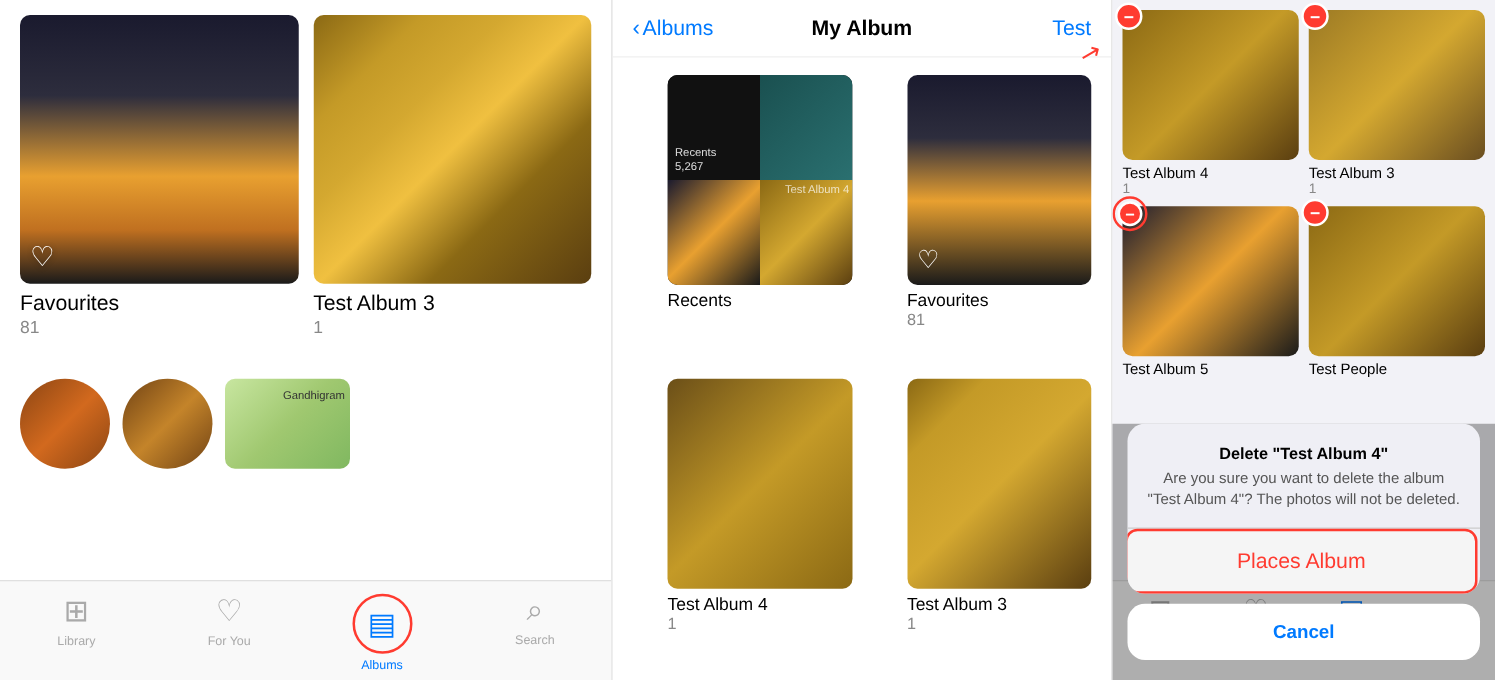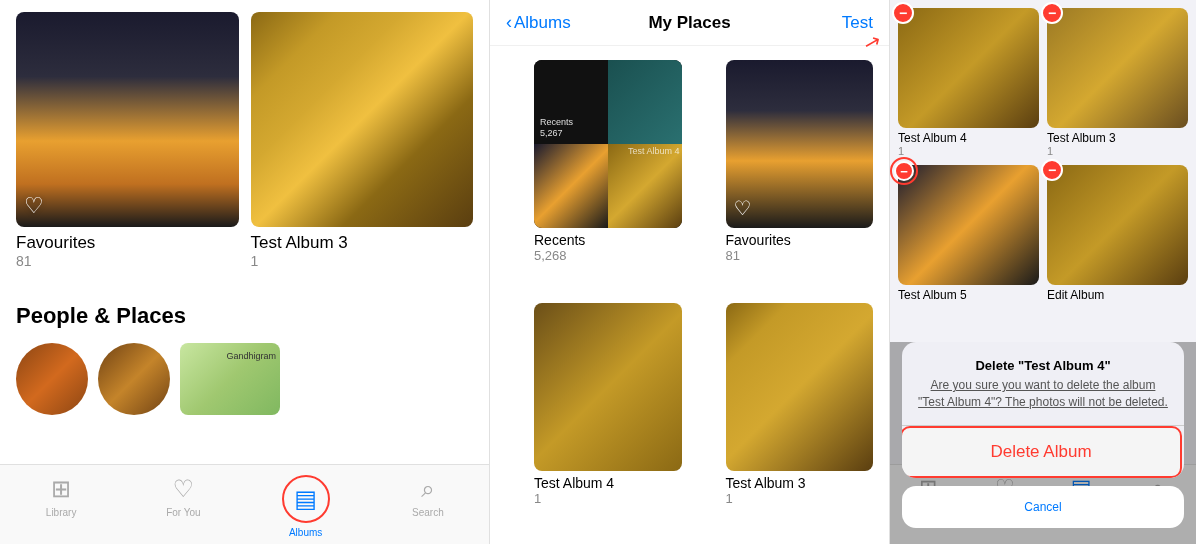--- a/index.html
+++ b/index.html
@@ -447,21 +447,20 @@
       font-size: 13px;
       font-weight: 600;
       color: #000;
       margin-bottom: 4px;
     }
 
     .alert-message {
       font-size: 12px;
       color: #555;
       line-height: 1.4;
-      text-decoration: underline;
     }
 
     .alert-divider {
       height: 1px;
       background: #ccc;
       margin: 8px 0 0;
     }
 
     .alert-btn-delete {
       width: 100%;
@@ -483,22 +482,22 @@
       background: #fff;
       border-radius: 14px;
       overflow: hidden;
     }
 
     .alert-btn-cancel {
       width: 100%;
       padding: 14px;
       background: transparent;
       border: none;
-      font-size: 12px;
-      font-weight: 400;
+      font-size: 15px;
+      font-weight: 700;
       color: #007aff;
       cursor: pointer;
       text-align: center;
     }
 
     
     .map-label {
       position: absolute;
       top: 8px;
       right: 4px;
@@ -537,21 +536,20 @@
 
       <div>
         <div class="photo-thumb thumb-2"></div>
         <div class="album-label">
           <div class="title">Test Album 3</div>
           <div class="count">1</div>
         </div>
       </div>
     </div>
 
-    <div class="section-title">People &amp; Places</div>
     <div class="people-row">
       <div class="person-avatar person-1"></div>
       <div class="person-avatar person-2"></div>
       <div class="map-thumb">
         <span class="map-label">Gandhigram</span>
       </div>
     </div>
   </div>
 
   <div class="tab-bar">
@@ -575,21 +573,21 @@
     </div>
   </div>
 </div>
 
 <div class="panel-albums">
   <div class="nav-header" style="position:relative;">
     <div class="nav-back">
       <span style="font-size:18px;">‹</span>
       <span>Albums</span>
     </div>
-    <div class="nav-title">My Places</div>
+    <div class="nav-title">My Album</div>
     <div class="nav-edit">Test</div>
 
     <div class="arrow-annotation" style="position:absolute;top:30px;right:8px;color:#ff3b30;font-size:20px;transform:rotate(15deg);">↗</div>
   </div>
 
   <div class="albums-grid">
 
     <div class="album-card">
       <div class="album-thumb-large">
         <div class="recents-thumb" style="width:100%;height:100%;display:grid;grid-template-columns:1fr 1fr;grid-template-rows:1fr 1fr;">
@@ -598,21 +596,20 @@
           </div>
           <div class="recents-cell-2" style="background:linear-gradient(135deg,#1a5050,#2a7070);"></div>
           <div class="recents-cell-3" style="background:linear-gradient(135deg,#1a1a2e,#e8a030,#1a1a1a);"></div>
           <div class="recents-cell-4" style="background:linear-gradient(135deg,#8B6914,#d4a830,#5a3e10);">
               <span style="color:rgba(255,255,255,0.7);font-size:9px;padding:2px;display:block;text-align:right;">Test Album 4</span>
             </div>
         </div>
       </div>
       <div class="album-info">
         <div class="name">Recents</div>
-        <div class="num">5,268</div>
       </div>
     </div>
 
     <div class="album-card">
       <div class="album-thumb-large favourites-thumb">
         <span class="heart-overlay">♡</span>
       </div>
       <div class="album-info">
         <div class="name">Favourites</div>
         <div class="num">81</div>
@@ -665,21 +662,21 @@
       <div class="edit-album-info">
         <div class="name">Test Album 5</div>
         <div class="num"></div>
       </div>
     </div>
 
     <div class="edit-album-card" style="position:relative;">
       <div class="minus-badge">−</div>
       <div class="edit-album-thumb eax-thumb"></div>
       <div class="edit-album-info">
-        <div class="name">Edit Album</div>
+        <div class="name">Test People</div>
         <div class="num"></div>
       </div>
     </div>
   </div>
 
   <div class="edit-tab-bar">
     <div class="edit-tab-item">
       <span class="edit-tab-icon">⊞</span>
       <span class="edit-tab-label">Library</span>
     </div>
@@ -698,19 +695,19 @@
     </div>
   </div>
 
   <div class="alert-overlay">
     <div class="alert-box">
       <div class="alert-title-area">
         <div class="alert-title">Delete "Test Album 4"</div>
         <div class="alert-message">Are you sure you want to delete the album "Test Album 4"? The photos will not be deleted.</div>
       </div>
       <div class="alert-divider"></div>
-      <button class="alert-btn-delete">Delete Album</button>
+      <button class="alert-btn-delete">Places Album</button>
     </div>
     <div class="alert-cancel-box">
       <button class="alert-btn-cancel">Cancel</button>
     </div>
   </div>
 </div>
 
 </body></html>

